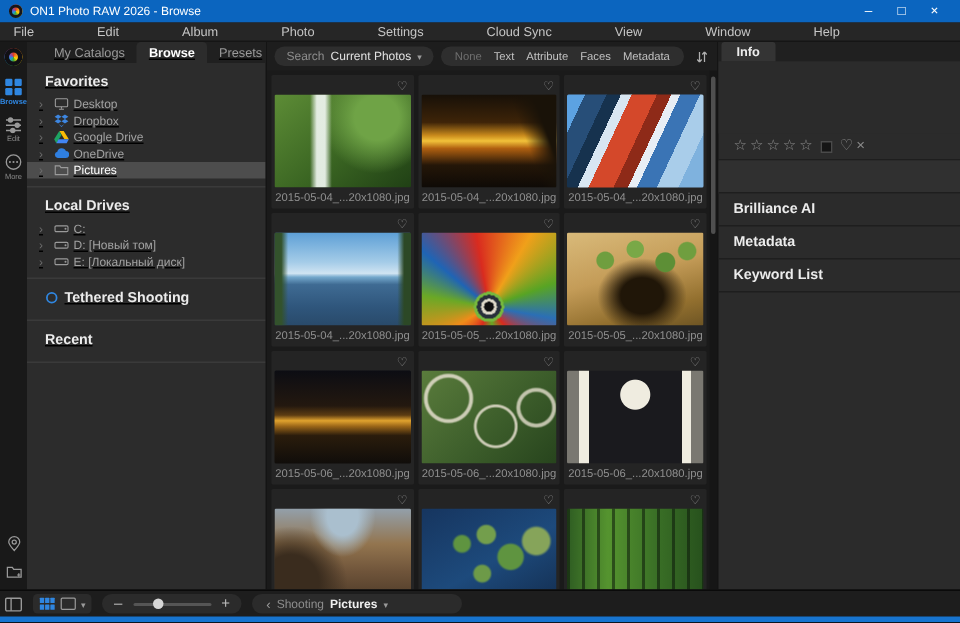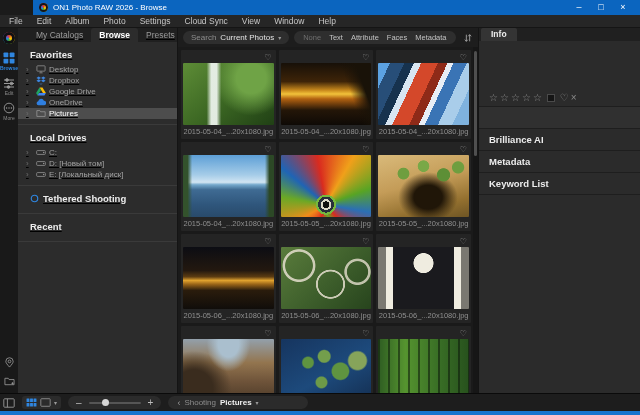--- a/index.html
+++ b/index.html
@@ -1,27 +1,27 @@
 <!DOCTYPE html>
 <html><head>
 <meta charset="utf-8">
 <style>
   html,body{margin:0;padding:0;background:#000;}
   *{box-sizing:border-box;}
   .app{width:640px;height:415px;position:relative;display:flex;flex-direction:column;overflow:hidden;
        background:#1b1b1b;font-family:"Liberation Sans",sans-serif;-webkit-font-smoothing:antialiased;}
   
-  .titlebar{height:15px;background:#0b65bf;display:flex;align-items:center;padding:0 6px;gap:5px;flex:0 0 auto;margin-left:33px;}
+  .titlebar{height:15px;background:#0b65bf;display:flex;align-items:center;padding:0 6px;gap:5px;flex:0 0 auto;}
   .app-logo{width:9px;height:9px;border-radius:50%;flex:0 0 auto;
      background:conic-gradient(#e04027,#f2901c,#ffd400,#45a636,#1d9bd8,#7a4fc0,#e04027);box-shadow:inset 0 0 0 2px #15151a;}
   .title{color:#fff;font-size:8px;line-height:15px;white-space:nowrap;}
   .win-controls{margin-left:auto;display:flex;}
   .win-controls span{color:#fff;font-size:9px;width:22px;text-align:center;line-height:15px;}
   
-  .menubar{height:13px;background:#262626;display:flex;align-items:center;padding-left:2px;border-bottom:1px solid #151515;flex:0 0 auto;}
+  .menubar{height:13px;background:#262626;display:flex;align-items:center;padding-left:2px;border-bottom:1px solid #151515;flex:0 0 auto;gap:28px;}
   .menu-item{color:#c6c6c6;font-size:8.5px;padding:0 7px;line-height:13px;white-space:nowrap;}
   
   .content{flex:1 1 auto;display:flex;min-height:0;}
   
   .rail{width:18px;background:#191919;display:flex;flex-direction:column;align-items:center;padding-top:4px;flex:0 0 auto;}
   .rail-logo{width:12px;height:12px;border-radius:50%;margin-bottom:8px;
      background:conic-gradient(#e04027,#f2901c,#ffd400,#45a636,#1d9bd8,#7a4fc0,#e04027);box-shadow:inset 0 0 0 3px #101014;}
   .rail-item{display:flex;flex-direction:column;align-items:center;margin-bottom:6px;}
   .rail-item .icn svg{width:12px;height:12px;display:block;}
   .rail-label{font-size:5px;color:#8a8a8a;margin-top:1px;}

